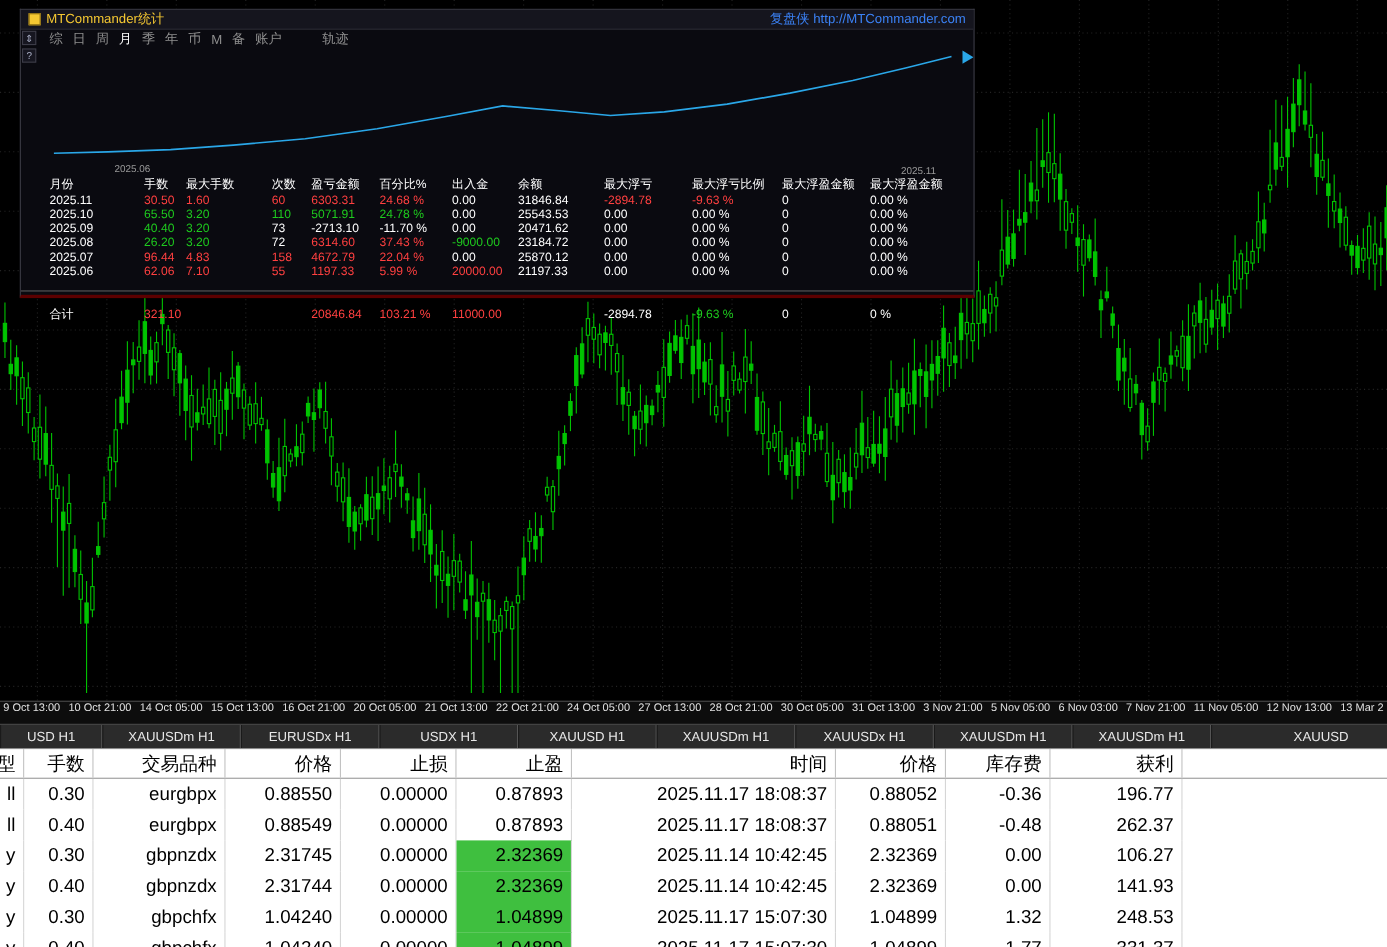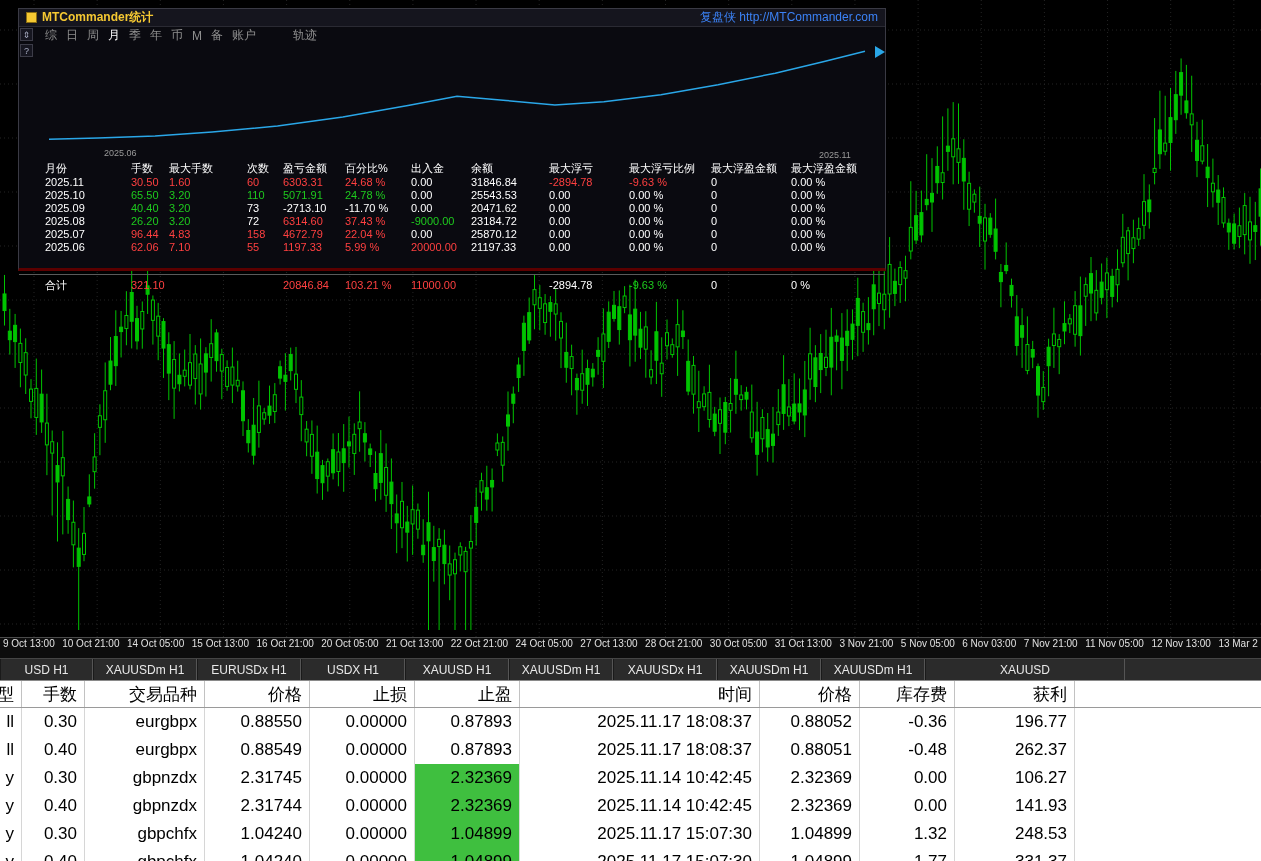--- a/index.html
+++ b/index.html
@@ -11,21 +11,21 @@
 
   
   #time-axis{position:absolute;left:0;top:637px;width:1261px;height:21px;background:#0d0d0d;
     border-top:1px solid #4a4a4a;display:flex;justify-content:space-between;
     padding:0 3px;color:#e2e2e2;font-size:10px;white-space:nowrap}
   #time-axis span{flex:0 0 auto}
 
   
   #tabs{position:absolute;left:0;top:658px;width:1261px;height:22px;background:#2b2b2b;
     display:flex;color:#e8e8e8;font-size:12px;border-top:1px solid #454545;overflow:hidden}
-  .tab{flex:0 0 auto;width:104px;display:flex;align-items:center;justify-content:center;
+  .tab{flex:0 0 auto;width:126px;display:flex;align-items:center;justify-content:center;
     border-right:1px solid #555;border-left:1px solid #1a1a1a;cursor:default;white-space:nowrap}
   .tab.first{width:93px}
   .tab.last{width:200px}
 
   
   #positions{position:absolute;left:0;top:680px;width:1261px;height:181px;background:#fff;
     color:#000;font-size:17px;border-top:1px solid #8a8a8a;overflow:hidden}
   .prow{display:grid;grid-template-columns:22px 63px 120px 105px 105px 105px 240px 100px 95px 120px 1fr;
     height:28px;align-items:stretch}
   .prow>div{display:flex;align-items:center;justify-content:flex-end;padding-right:7px;
@@ -35,40 +35,40 @@
   .phead>div{border-right:1px solid #c2c2c2}
   .phead>div:last-child{border-right:none}
   .tp-green{background:#3fbf3f;color:#000}
 
   
   #stats{position:absolute;left:18px;top:8px;width:868px;height:263px;background:#0a0a10;
     border:1px solid #3a3a44;border-bottom:3px solid #5c0000;color:#fff}
   .titlebar{height:18px;background:#15151e;display:flex;align-items:center;gap:5px;
     padding:0 7px;font-size:12px;border-bottom:1px solid #2a2a33}
   .logo{width:11px;height:11px;background:#f5c832;border:1px solid #8a6d12;display:inline-block}
-  .title{color:#f5c832;font-weight:bold}
+  .title{color:#f5c832;font-weight:normal}
   .brand{margin-left:auto;color:#3b82f6}
   .menubar{height:17px;display:flex;align-items:center;gap:9px;padding-left:26px;
     font-size:12px;color:#8f8f8f}
   .menu-item.active{color:#ffffff}
   .menu-item.far{margin-left:28px}
   .mini-icons{position:absolute;left:1px;top:19px}
   .mini{width:13px;height:13px;display:flex;align-items:center;justify-content:center;
     font-size:9px;color:#a9aec4;background:#161620;border:1px solid #3c3c48;margin-bottom:3px}
   #equity{position:relative;height:117px}
   #equity svg{display:block}
   .axis-label{position:absolute;color:#9a9a9a;font-size:9px}
   #eq-l0{left:85px;bottom:3px}
   #eq-l1{left:800px;bottom:1px}
   #stats-table{font-size:11px;line-height:13px}
   .srow{display:grid;padding-left:26px;
     grid-template-columns:86px 38px 78px 36px 62px 66px 60px 78px 80px 82px 80px 1fr;
     height:13px;align-items:center;white-space:nowrap}
   .srow.shead{height:15px;color:#fff}
-  .srow.total{border-top:1px solid #5a5a5a;margin-top:20px;padding-top:4px;height:15px}
+  .srow.total{border-top:1px solid #5a5a5a;margin-top:10px;padding-top:15px;height:15px}
   .c-w{color:#ffffff}.c-r{color:#ff4040}.c-g{color:#1ecb1e}
 </style>
 </head>
 <body>
 
 <svg id="candles-svg">
     <line x1="34" y1="0" x2="34" y2="637" stroke="#242424" stroke-dasharray="1,3"></line>
     <line x1="97.15" y1="0" x2="97.15" y2="637" stroke="#242424" stroke-dasharray="1,3"></line>
     <line x1="160.3" y1="0" x2="160.3" y2="637" stroke="#242424" stroke-dasharray="1,3"></line>
     <line x1="223.45" y1="0" x2="223.45" y2="637" stroke="#242424" stroke-dasharray="1,3"></line>

